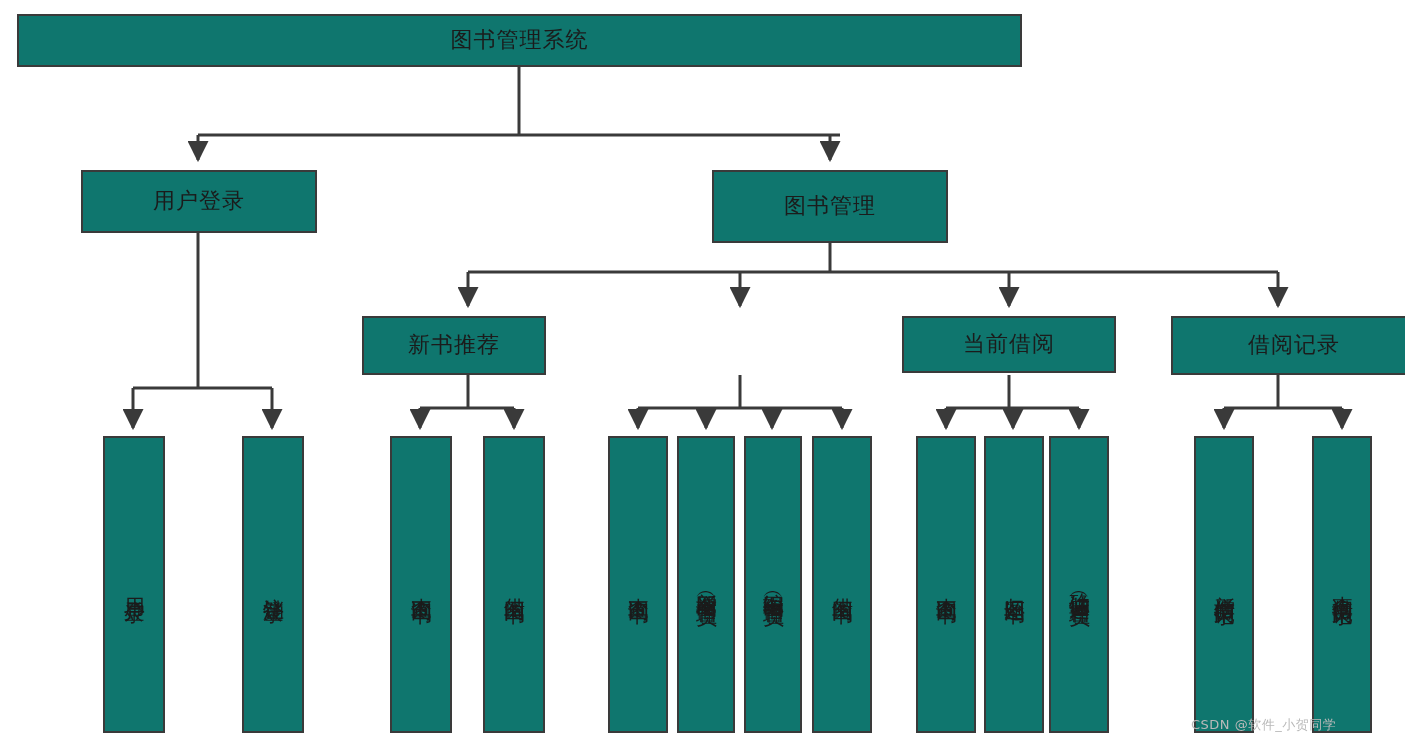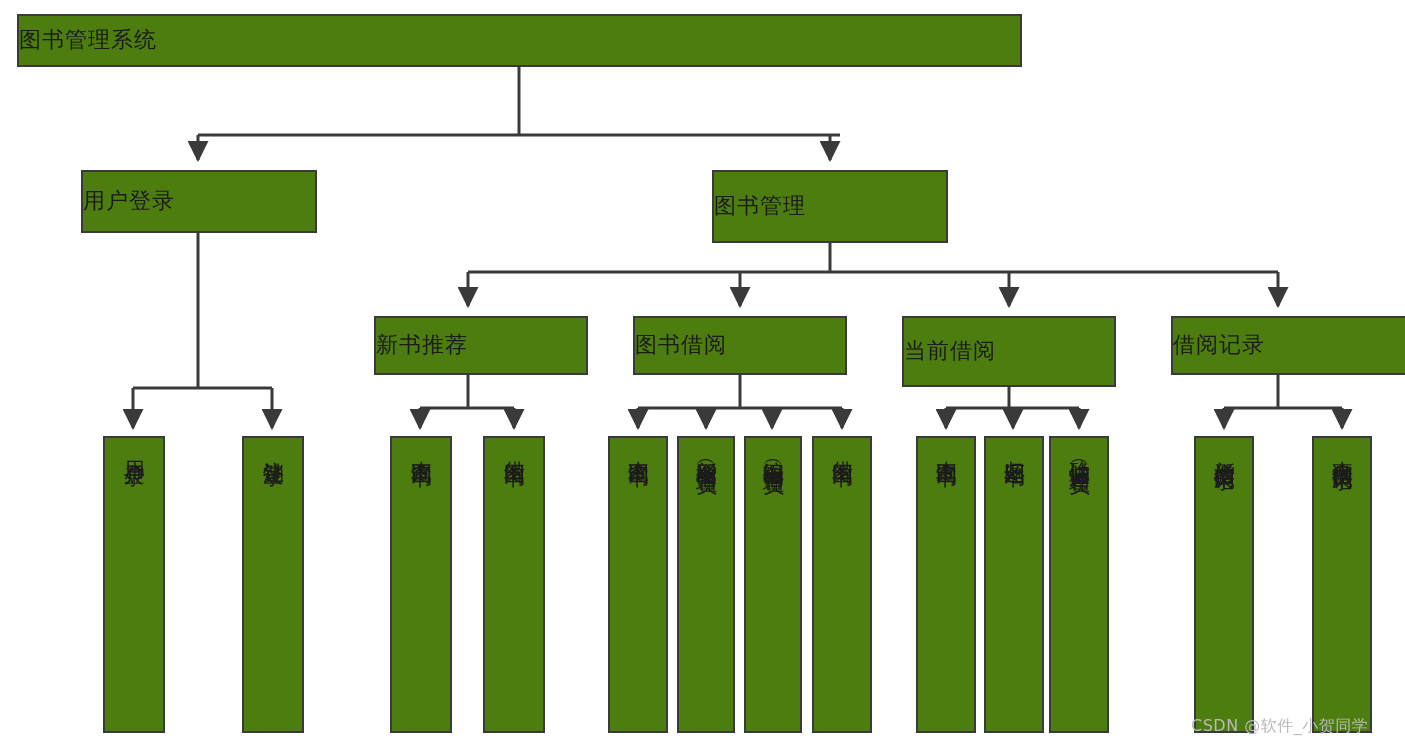--- a/index.html
+++ b/index.html
@@ -22,23 +22,24 @@
     left: 0;
     top: 0;
     width: 1405px;
     height: 747px;
     pointer-events: none;
   }
   .node {
     position: absolute;
     box-sizing: border-box;
     border: 2px solid #3a3a3a;
-    background: #4d7c0f;
+    background: #0f766e;
     display: flex;
     align-items: center;
+    justify-content: center;
     color: #1b1b1b;
   }
   .node.horiz {
     font-size: 22px;
     letter-spacing: 1px;
     line-height: 1.1;
   }
   .node.vert {
     writing-mode: vertical-rl;
     text-orientation: upright;
@@ -49,21 +50,21 @@
     text-align: center;
   }
   .node.vert .vtext {
     writing-mode: vertical-rl;
     text-orientation: upright;
     display: block;
     white-space: nowrap;
   }
   .watermark {
     position: absolute;
-    font-size: 16px;
+    font-size: 13px;
     color: #b9b9b9;
     letter-spacing: 0.5px;
     white-space: nowrap;
     font-family: "DejaVu Sans", "Liberation Sans", sans-serif;
   }
 </style>
 </head>
 <body>
 
 <div id="canvas">
@@ -122,27 +123,24 @@
     <span>图书管理系统</span>
   </div>
 
   <div class="node horiz" style="left:81px; top:170px; width:236px; height:63px;">
     <span>用户登录</span>
   </div>
   <div class="node horiz" style="left:712px; top:170px; width:236px; height:73px;">
     <span>图书管理</span>
   </div>
 
-  <div class="node horiz" style="left:362px; top:316px; width:214px; height:59px;margin-left:12px;">
+  <div class="node horiz" style="left:362px; top:316px; width:184px; height:59px;">
     <span>新书推荐</span>
   </div>
-  <div class="node horiz" style="left:633px; top:316px; width:214px; height:59px;">
-    <span>图书借阅</span>
-  </div>
-  <div class="node horiz" style="left:902px; top:316px; width:214px; height:71px;">
+  <div class="node horiz" style="left:902px; top:316px; width:214px; height:57px;">
     <span>当前借阅</span>
   </div>
   <div class="node horiz" style="left:1171px; top:316px; width:246px; height:59px;">
     <span>借阅记录</span>
   </div>
 
   <div class="node vert" style="left:103px; top:436px; width:62px; height:297px;">
     <span class="vtext">用户登录</span>
   </div>
   <div class="node vert" style="left:242px; top:436px; width:62px; height:297px;">

